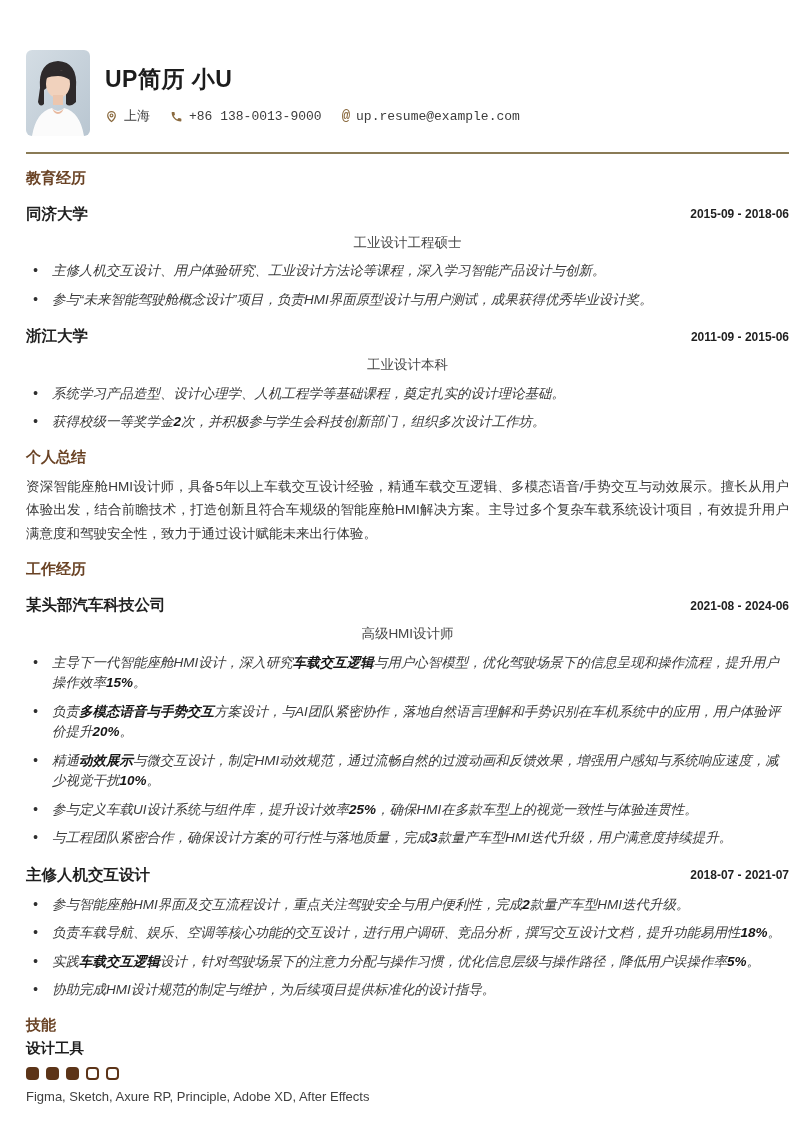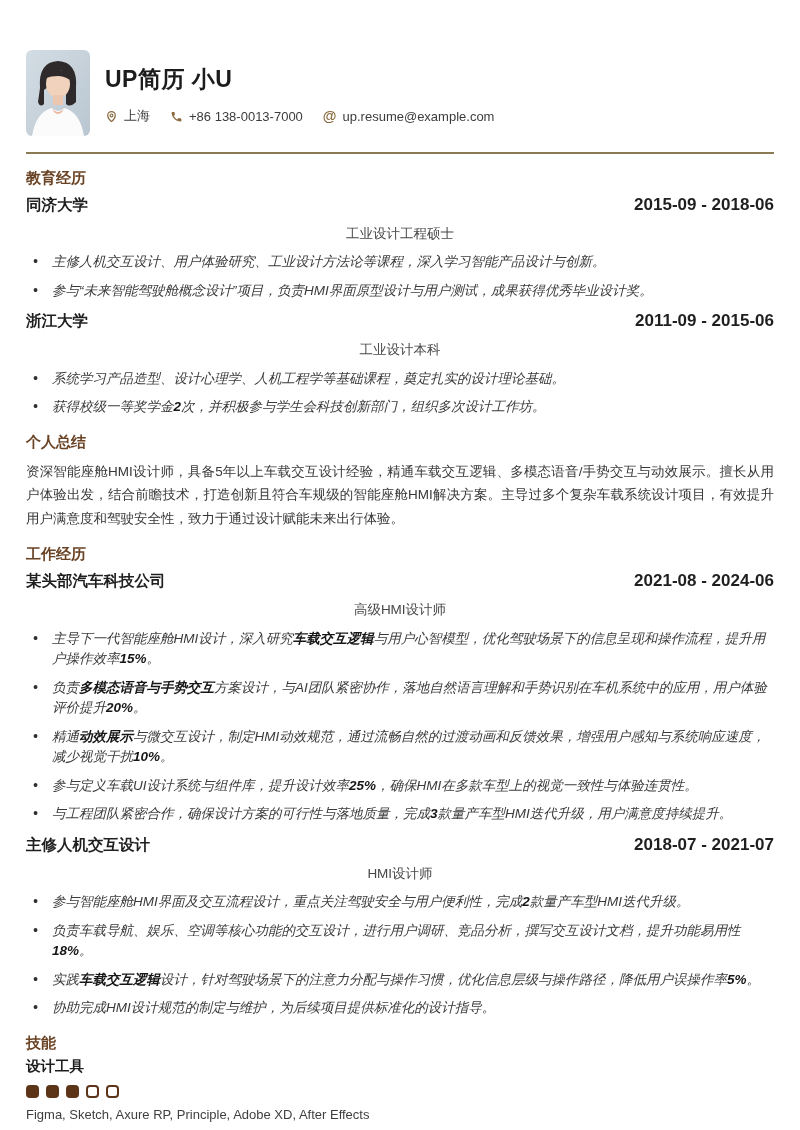--- a/index.html
+++ b/index.html
@@ -1,39 +1,39 @@
 <!DOCTYPE html>
 <html lang="zh"><head>
 <meta charset="utf-8">
 <style>
   * { margin:0; padding:0; box-sizing:border-box; }
   html,body { background:#f2f2f2; }
   body { font-family:"Liberation Sans","DejaVu Sans",sans-serif; color:#3a3a3a; }
   .page {
     width:800px; height:1130px; margin:0 auto; background:#ffffff;
-    overflow:hidden; position:relative; padding:50px 26px 0 26px;
+    overflow:hidden; position:relative; padding:50px 11px 0 26px;
   }
   
   .header { display:flex; align-items:flex-start; }
   .photo {
     width:64px; height:86px; border-radius:6px; overflow:hidden; flex:0 0 auto;
   }
   .photo svg { display:block; }
   .head-right { margin-left:15px; padding-top:14px; }
   .name { font-size:23px; font-weight:700; color:#1c1c1c; letter-spacing:.5px; }
   .contact { display:flex; align-items:center; margin-top:12px; font-size:13px; color:#3c3c3c; }
-  .contact .c-item { display:flex; align-items:center; margin-right:20px; }
+  .contact .c-item { display:flex; align-items:center; margin-right:20px;font-family:Liberation Mono, monospace; }
   .contact .c-icon { display:inline-flex; align-items:center; margin-right:6px; color:#8a6a3f; }
   .at-glyph { font-size:14px; font-weight:700; color:#8a6a3f; line-height:1; }
   .rule { border:none; border-top:2px solid #8a7b56; margin-top:16px; }
   
   .sec-title { font-size:15px; font-weight:700; color:#6a4325; margin-top:15px; line-height:1.25; }
-  .entry-head { display:flex; justify-content:space-between; align-items:flex-start; margin-top:7px; }
+  .entry-head { display:flex; justify-content:space-between; align-items:center; margin-top:16px; }
   .entry-title { font-size:15.5px; font-weight:700; color:#1f1f1f; line-height:1.35; }
-  .entry-date { font-size:17px; font-weight:700; color:#1f1f1f; }
+  .entry-date { font-size:12px; font-weight:700; color:#1f1f1f; }
   .entry-sub { display:flex; justify-content:center; align-items:baseline; margin-top:8px; }
   .entry-role, .entry-degree { font-size:13.5px; color:#474747; line-height:1.45; }
   ul.bullets { list-style:none; margin-top:9px;font-style:italic; }
   ul.bullets li {
     position:relative; padding-left:26px; font-size:13.5px; line-height:1.52;
     margin-bottom:8px; color:#3a3a3a;
   }
   ul.bullets li::before {
     content:"•"; position:absolute; left:7px; top:-1px; font-size:14px; color:#2e2e2e;
   }
@@ -84,21 +84,21 @@
               </svg>
           </span>
           <span>上海</span>
         </span>
         <span class="c-item">
           <span class="c-icon">
             <svg width="13" height="13" viewBox="0 0 24 24" fill="#8a6a3f">
                 <path d="M6.62 10.79a15.05 15.05 0 0 0 6.59 6.59l2.2-2.2a1 1 0 0 1 1.02-.24c1.12.37 2.33.57 3.57.57a1 1 0 0 1 1 1V20a1 1 0 0 1-1 1C10.4 21 3 13.6 3 4.5a1 1 0 0 1 1-1H7.5a1 1 0 0 1 1 1c0 1.24.2 2.45.57 3.57a1 1 0 0 1-.25 1.02l-2.2 2.2z"></path>
               </svg>
           </span>
-          <span>+86 138-0013-7000</span>
+          <span>+86 138-0013-9000</span>
         </span>
         <span class="c-item">
           <span class="c-icon at-glyph">@</span>
           <span>up.resume@example.com</span>
         </span>
       </div>
     </div>
   </div>
   <hr class="rule">
 
@@ -159,23 +159,20 @@
         <li><span>参与定义车载UI设计系统与组件库，提升设计效率</span><span class="seg-bold">25%</span><span>，确保HMI在多款车型上的视觉一致性与体验连贯性。</span></li>
         <li><span>与工程团队紧密合作，确保设计方案的可行性与落地质量，完成</span><span class="seg-bold">3</span><span>款量产车型HMI迭代升级，用户满意度持续提升。</span></li>
       </ul>
     </div>
 
     <div class="entry">
       <div class="entry-head">
         <div class="entry-title">主修人机交互设计</div>
         <div class="entry-date">2018-07 - 2021-07</div>
       </div>
-      <div class="entry-sub">
-        <div class="entry-role">HMI设计师</div>
-      </div>
       <ul class="bullets">
         <li><span>参与智能座舱HMI界面及交互流程设计，重点关注驾驶安全与用户便利性，完成</span><span class="seg-bold">2</span><span>款量产车型HMI迭代升级。</span></li>
         <li><span>负责车载导航、娱乐、空调等核心功能的交互设计，进行用户调研、竞品分析，撰写交互设计文档，提升功能易用性</span><span class="seg-bold">18%</span><span>。</span></li>
         <li><span>实践</span><span class="seg-bold">车载交互逻辑</span><span>设计，针对驾驶场景下的注意力分配与操作习惯，优化信息层级与操作路径，降低用户误操作率</span><span class="seg-bold">5%</span><span>。</span></li>
         <li><span>协助完成HMI设计规范的制定与维护，为后续项目提供标准化的设计指导。</span></li>
       </ul>
     </div>
   </div>
 
   <div class="section">

